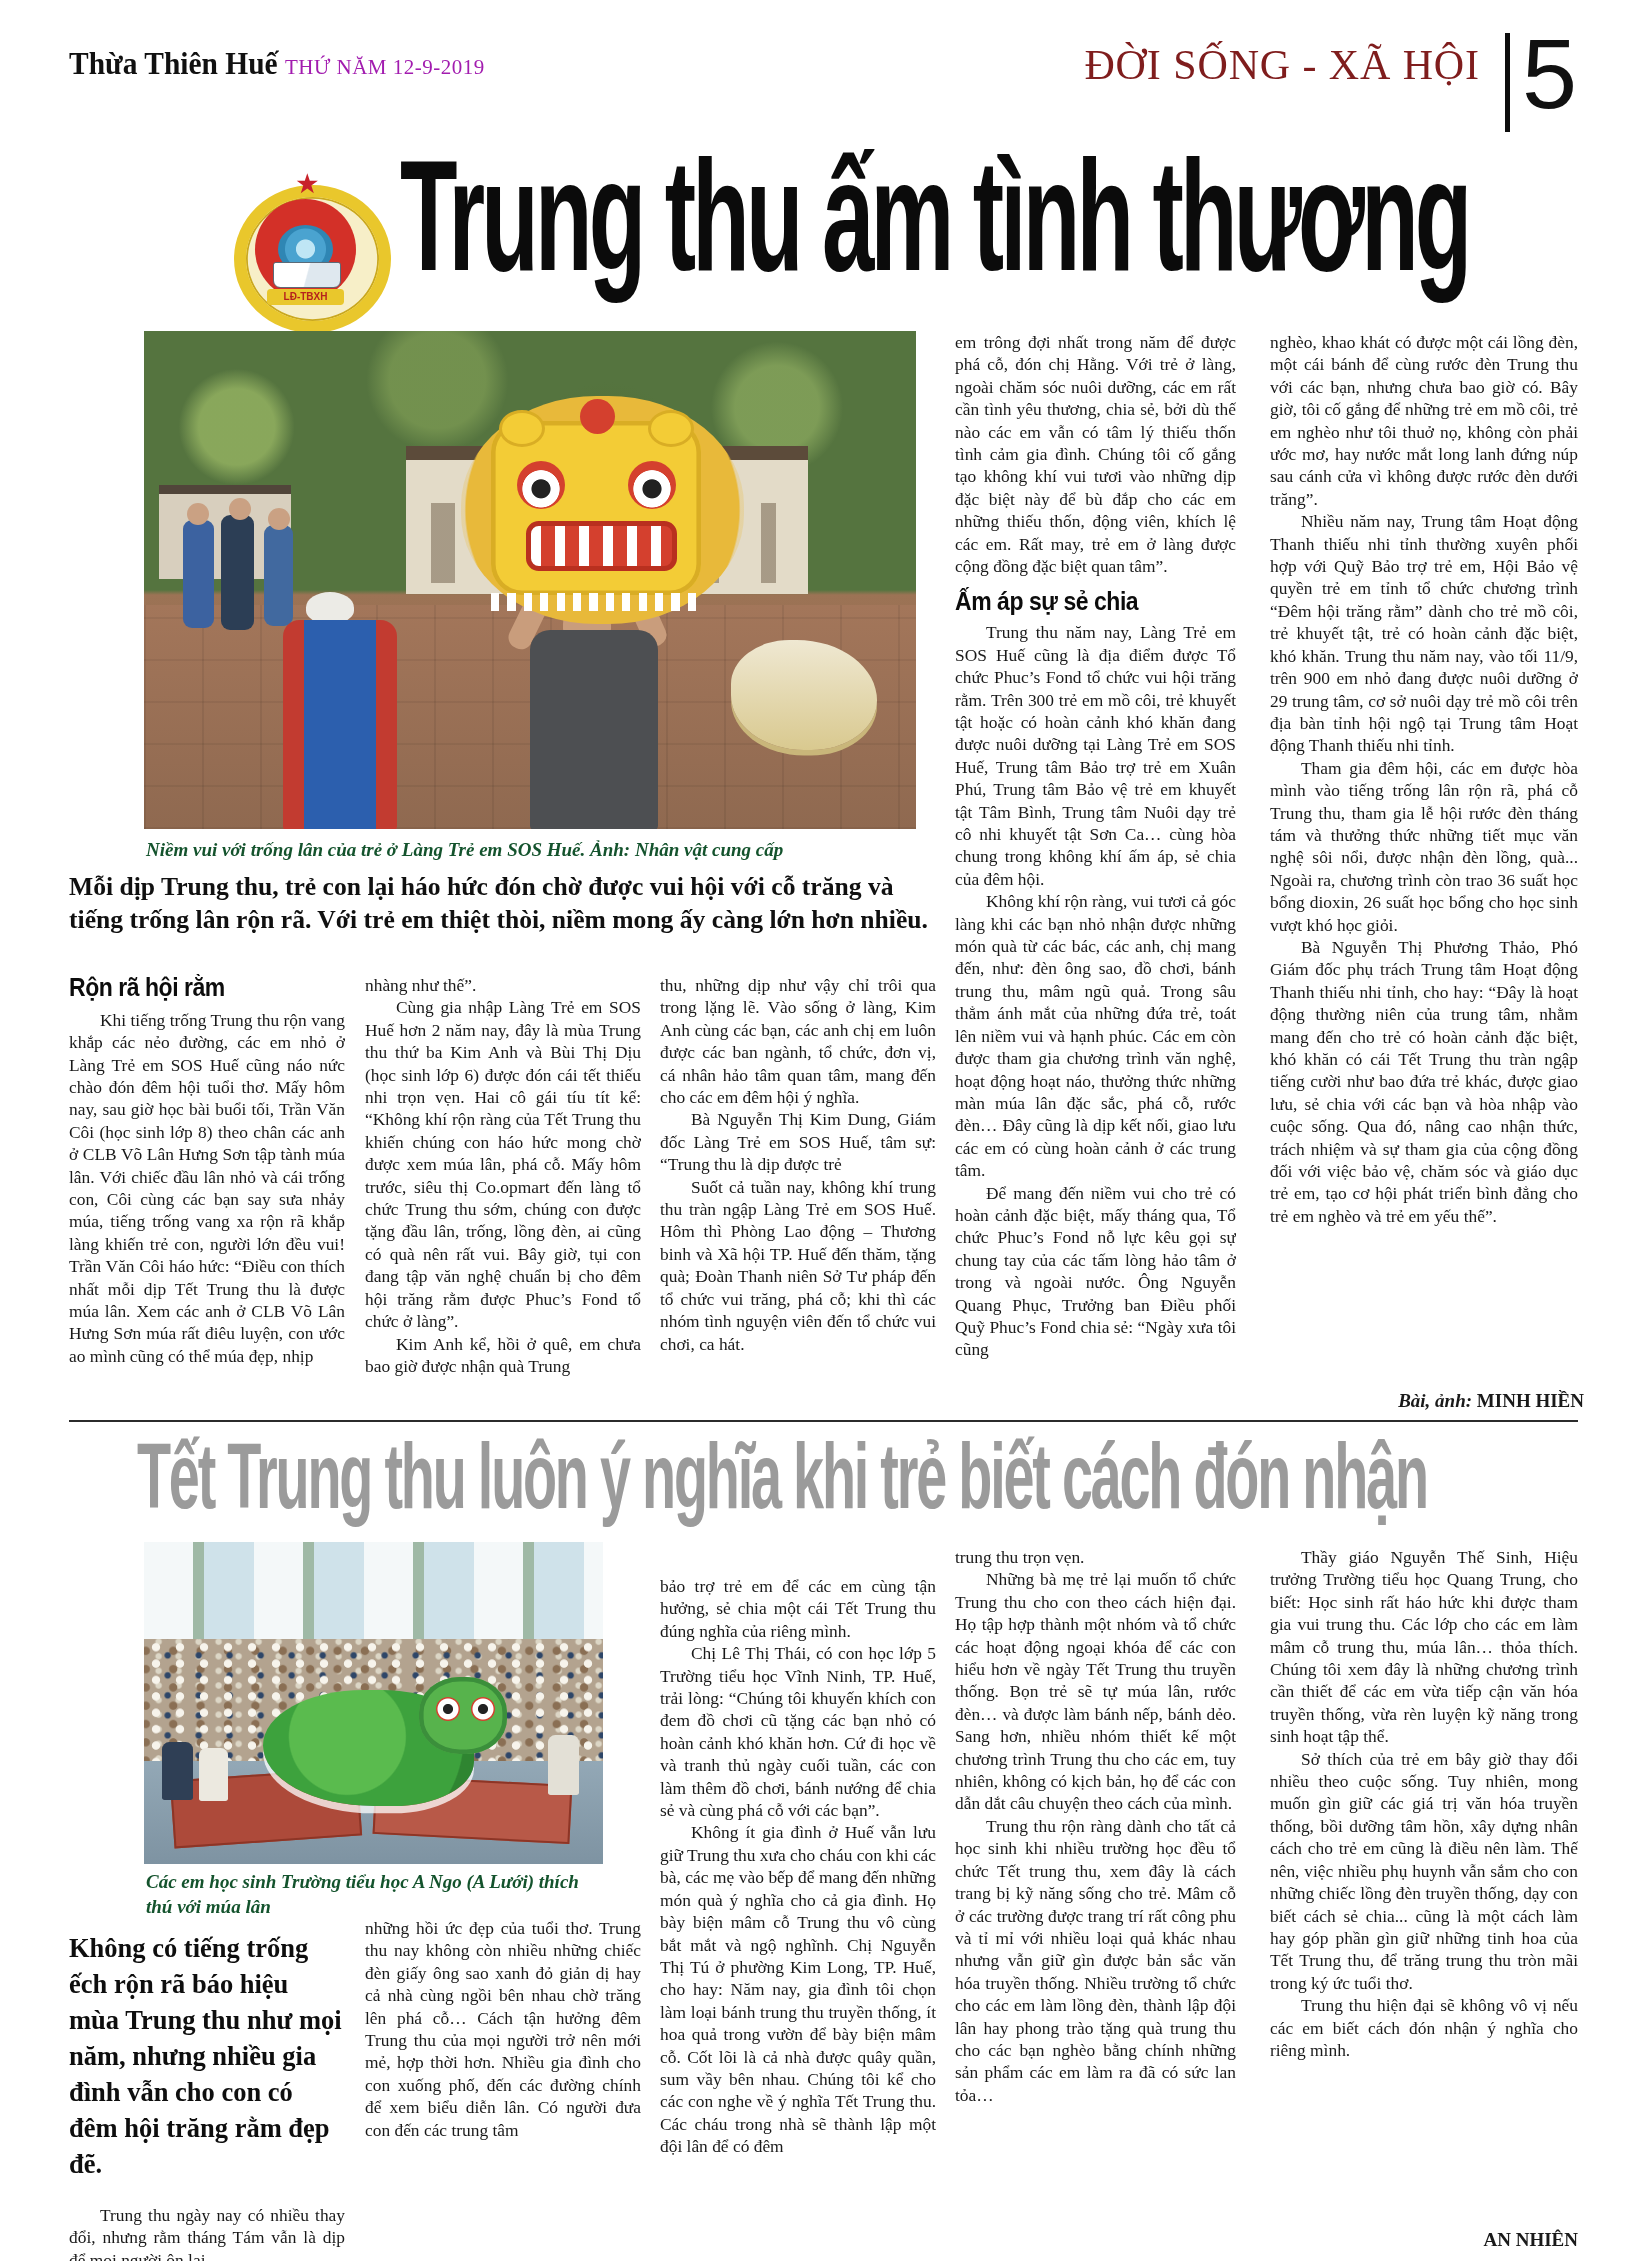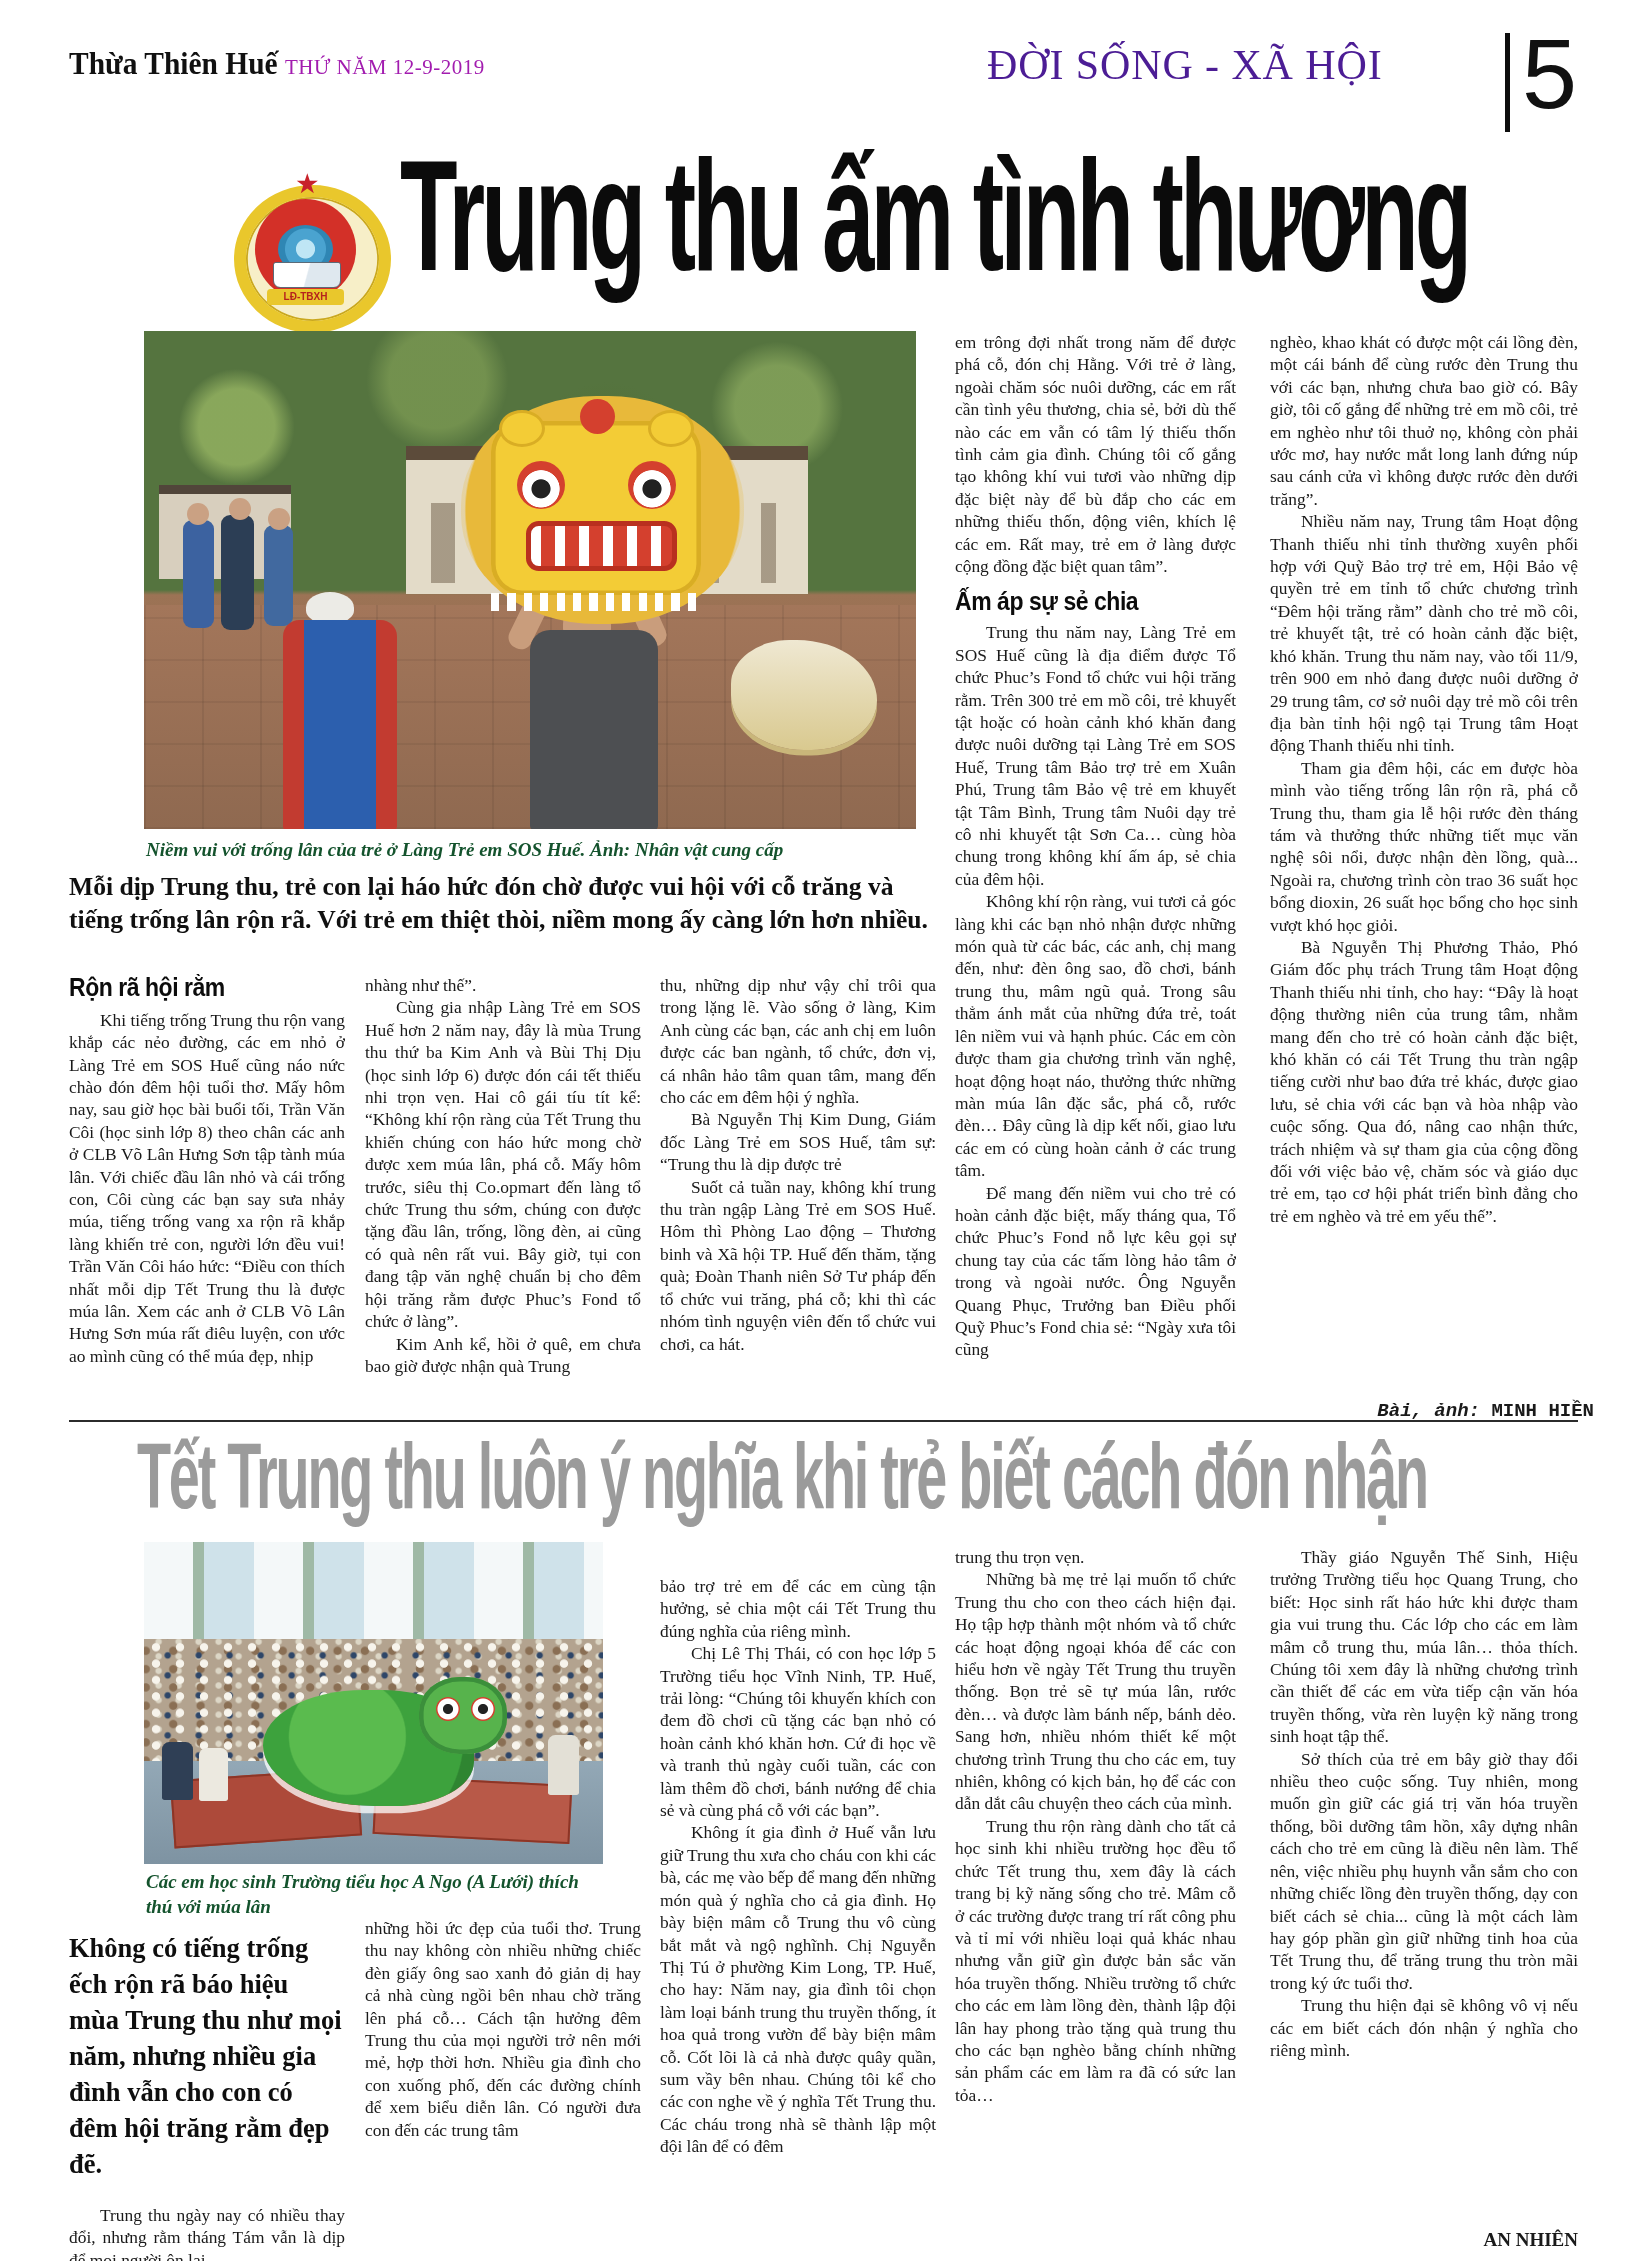--- a/index.html
+++ b/index.html
@@ -3,22 +3,22 @@
 <meta charset="utf-8">
 <style>
   html,body{margin:0;padding:0;background:#ffffff;}
   .page{position:relative;width:1647px;height:2267px;background:#fff;overflow:hidden;
         font-family:"Liberation Serif",serif;color:#1a1a1a;}
 
   
   .masthead{position:absolute;left:69px;top:48px;font:700 31px/1 "Liberation Serif",serif;
             transform:scaleX(.95);transform-origin:left;color:#111;}
   .issue-date{position:absolute;left:285px;top:57px;font:400 21px/1 "Liberation Serif",serif;color:#a21caf;letter-spacing:0.5px;}
-  .section-title{position:absolute;left:987px;top:44px;width:493px;text-align:left;
-            font:400 42px/1 "Liberation Serif",serif;color:#4c1d95;letter-spacing:0.9px;}
+  .section-title{position:absolute;left:987px;top:44px;width:493px;text-align:right;
+            font:400 42px/1 "Liberation Serif",serif;color:#7f1d1d;letter-spacing:0.9px;}
   .pageno-bar{position:absolute;left:1505px;top:33px;width:4.6px;height:99px;background:#0d0d0d;}
   .page-number{position:absolute;left:1522px;top:24px;font:400 99px/1 "Liberation Sans",sans-serif;color:#111;}
 
   
   .a1-headline{position:absolute;left:400px;top:130px;font:700 157px/1.1 "Liberation Sans",sans-serif;
             letter-spacing:-6.4px;white-space:nowrap;color:#0b0b0b;
             transform:scaleX(.6);transform-origin:left top;}
   .logo{position:absolute;left:227px;top:172px;width:157px;height:150px;}
   .logo-wreath{position:absolute;left:7.3px;top:12.8px;width:133px;height:124px;border-radius:50%;
             border:12px solid #e9c72c;background:#f7efc8;box-shadow:0 0 0 1.8px #caa81e inset;}
@@ -233,21 +233,21 @@
       </div>
   </div>
   <div class="col a1-col5">
     <div>
         <p class="para cont">nghèo, khao khát có được một cái lồng đèn, một cái bánh để cùng rước đèn Trung thu với các bạn, nhưng chưa bao giờ có. Bây giờ, tôi cố gắng để những trẻ em mồ côi, trẻ em nghèo như tôi thuở nọ, không còn phải ước mơ, hay nước mắt long lanh đứng núp sau cánh cửa vì không được rước đèn dưới trăng”.</p>
         <p class="para">Nhiều năm nay, Trung tâm Hoạt động Thanh thiếu nhi tỉnh thường xuyên phối hợp với Quỹ Bảo trợ trẻ em, Hội Bảo vệ quyền trẻ em tỉnh tổ chức chương trình “Đêm hội trăng rằm” dành cho trẻ mồ côi, trẻ khuyết tật, trẻ có hoàn cảnh đặc biệt, khó khăn. Trung thu năm nay, vào tối 11/9, trên 900 em nhỏ đang được nuôi dưỡng ở 29 trung tâm, cơ sở nuôi dạy trẻ mồ côi trên địa bàn tỉnh hội ngộ tại Trung tâm Hoạt động Thanh thiếu nhi tỉnh.</p>
         <p class="para">Tham gia đêm hội, các em được hòa mình vào tiếng trống lân rộn rã, phá cỗ Trung thu, tham gia lễ hội rước đèn tháng tám và thưởng thức những tiết mục văn nghệ sôi nổi, được nhận đèn lồng, quà... Ngoài ra, chương trình còn trao 36 suất học bổng dioxin, 26 suất học bổng cho học sinh vượt khó học giỏi.</p>
         <p class="para">Bà Nguyễn Thị Phương Thảo, Phó Giám đốc phụ trách Trung tâm Hoạt động Thanh thiếu nhi tỉnh, cho hay: “Đây là hoạt động thường niên của trung tâm, nhằm mang đến cho trẻ có hoàn cảnh đặc biệt, khó khăn có cái Tết Trung thu tràn ngập tiếng cười như bao đứa trẻ khác, được giao lưu, sẻ chia với các bạn và hòa nhập vào cuộc sống. Qua đó, nâng cao nhận thức, trách nhiệm và sự tham gia của cộng đồng đối với việc bảo vệ, chăm sóc và giáo dục trẻ em, tạo cơ hội phát triển bình đẳng cho trẻ em nghèo và trẻ em yếu thế”.</p>
       </div>
   </div>
-  <p class="byline a1-byline" style="margin:16px;font-family:Liberation Mono, monospace;">
+  <p class="byline a1-byline" style="margin:6px;">
     <span class="byline-prefix">Bài, ảnh:</span>
     <span class="byline-name">MINH HIỀN</span>
   </p>
 
   <div class="rule"></div>
 
   <h2 class="a2-headline" style="margin:0;">Tết Trung thu luôn ý nghĩa khi trẻ biết cách đón nhận</h2>
 
   <div class="photo2">
     <div class="p2-windows"></div>

